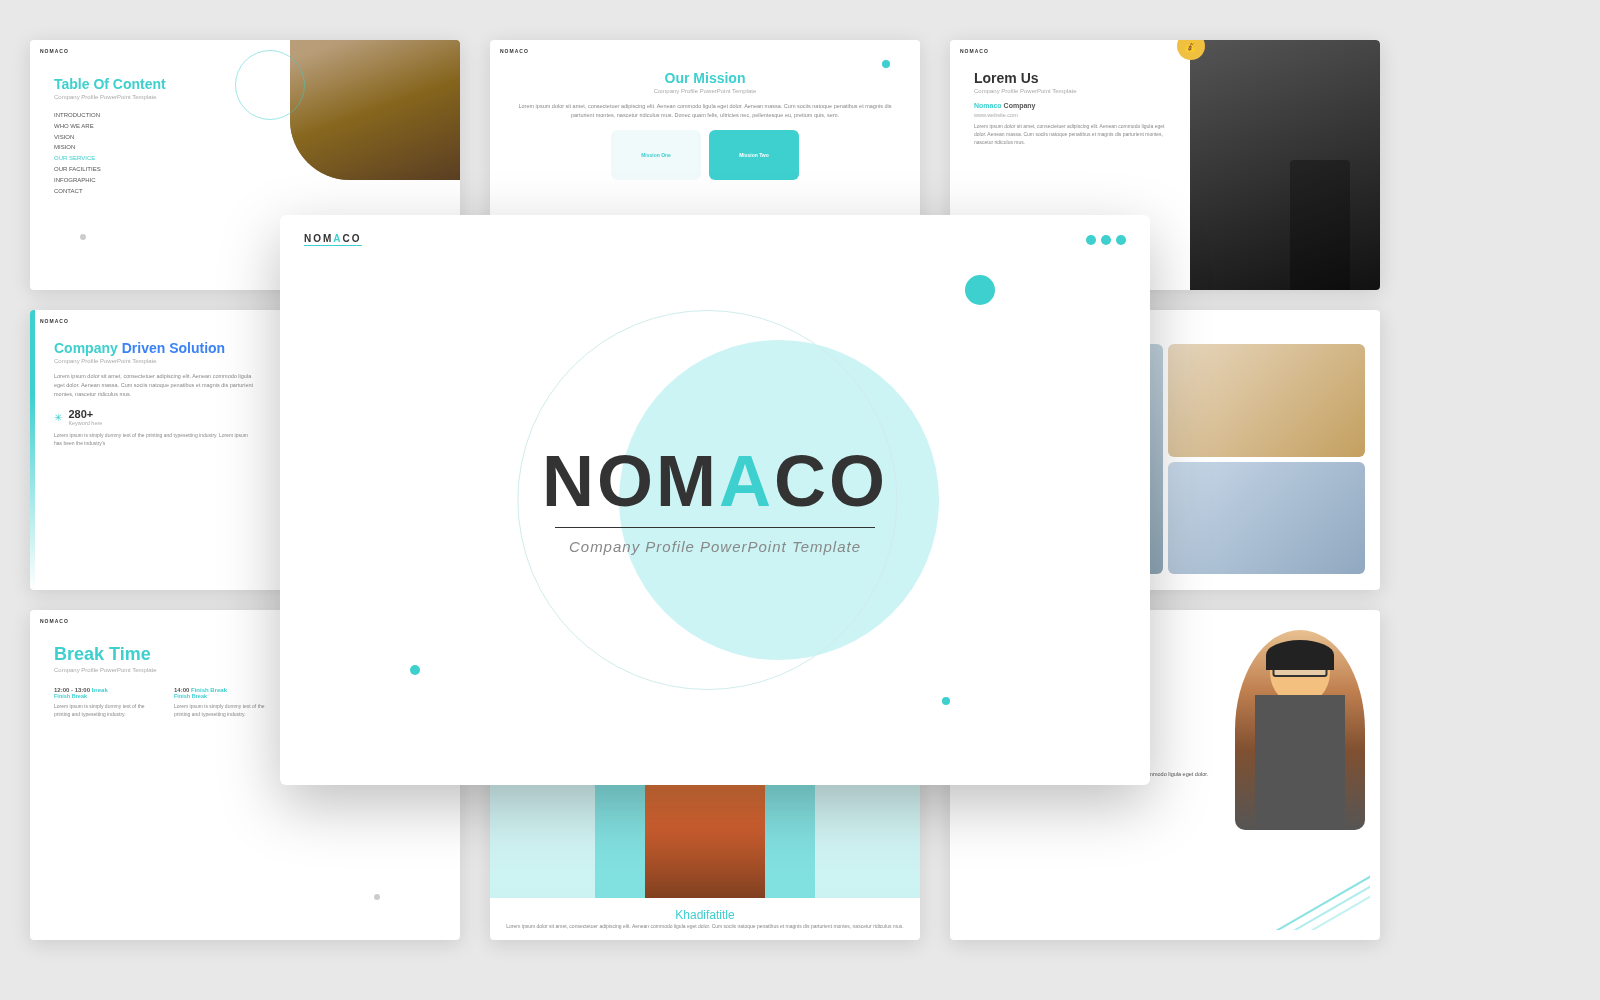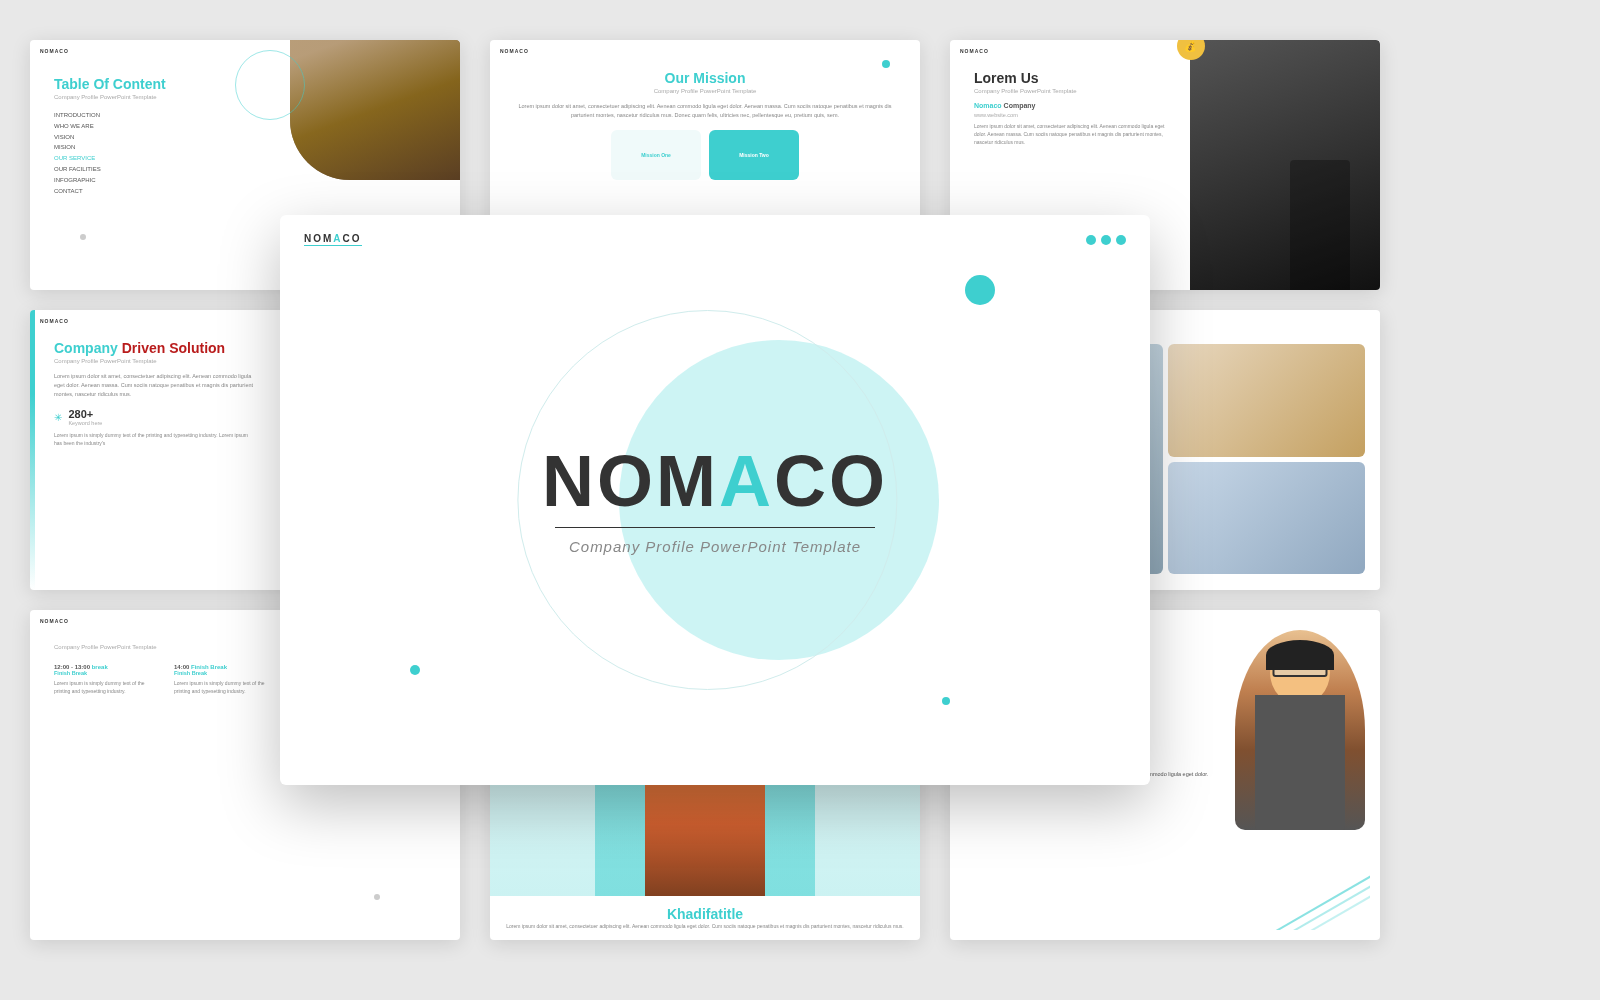--- a/index.html
+++ b/index.html
@@ -340,22 +340,22 @@
       display: flex;
       align-items: flex-end;
       justify-content: center;
       overflow: hidden;
     }
     .person-info {
       padding: 10px 15px;
       text-align: center;
     }
     .person-name {
-      font-size: 14px;
-      font-weight: 700;
+      font-size: 12px;
+      font-weight: 400;
       color: #333;
     }
     .person-name span {
       color: #3ecfcf;
     }
     .person-desc {
       font-size: 5px;
       color: #888;
       line-height: 1.6;
     }
@@ -627,21 +627,21 @@
       <div style="position:absolute; bottom:0; right:30px; width:60px; height:130px; background:rgba(0,0,0,0.3); border-radius:4px 4px 0 0;"></div>
     </div>
     <div class="about-coin">💰</div>
   </div>
 
   <div class="slide slide-result">
     <div class="result-slide-inner">
       <div class="slide-logo-small">NOMACO</div>
       <div style="height:10px;"></div>
       <div class="result-title">
-        <span>Company </span><span style="color:#b91c1c;">Driven Solution</span>
+        <span>Company </span><span style="color:#3b82f6;">Driven Solution</span>
       </div>
       <div class="result-subtitle">Company Profile PowerPoint Template</div>
       <div class="result-desc">Lorem ipsum dolor sit amet, consectetuer adipiscing elit. Aenean commodo ligula eget dolor. Aenean massa. Cum sociis natoque penatibus et magnis dis parturient montes, nascetur ridiculus mus.</div>
       <div class="result-stat">
         <span class="result-stat-icon">✳</span>
         <div>
           <div class="result-stat-number">280+</div>
           <div class="result-stat-label">Keyword here</div>
         </div>
       </div>
@@ -668,20 +668,23 @@
         <div style="background:linear-gradient(135deg,#e8d8c0 0%,#c4a060 100%); border-radius:6px;"></div>
         <div style="background:linear-gradient(135deg,#c8d8e8 0%,#90a8c0 100%); border-radius:6px;"></div>
       </div>
     </div>
   </div>
 
   <div class="slide slide-break">
     <div class="break-slide-inner">
       <div class="slide-logo-small">NOMACO</div>
       <div style="height:14px;"></div>
+      <div class="break-title">
+        <span>Break </span><span style="color:#3ecfcf;">Time</span>
+      </div>
       <div class="break-subtitle">Company Profile PowerPoint Template</div>
       <div class="break-times">
         <div class="break-time-block">
           <div class="break-time-label">
             <span>12:00 - 13:00</span> <span style="color:#3ecfcf;">break</span>
           </div>
           <div class="break-time-title">Finish Break</div>
           <div class="break-time-desc">Lorem ipsum is simply dummy text of the printing and typesetting industry.</div>
         </div>
         <div class="break-time-block">

